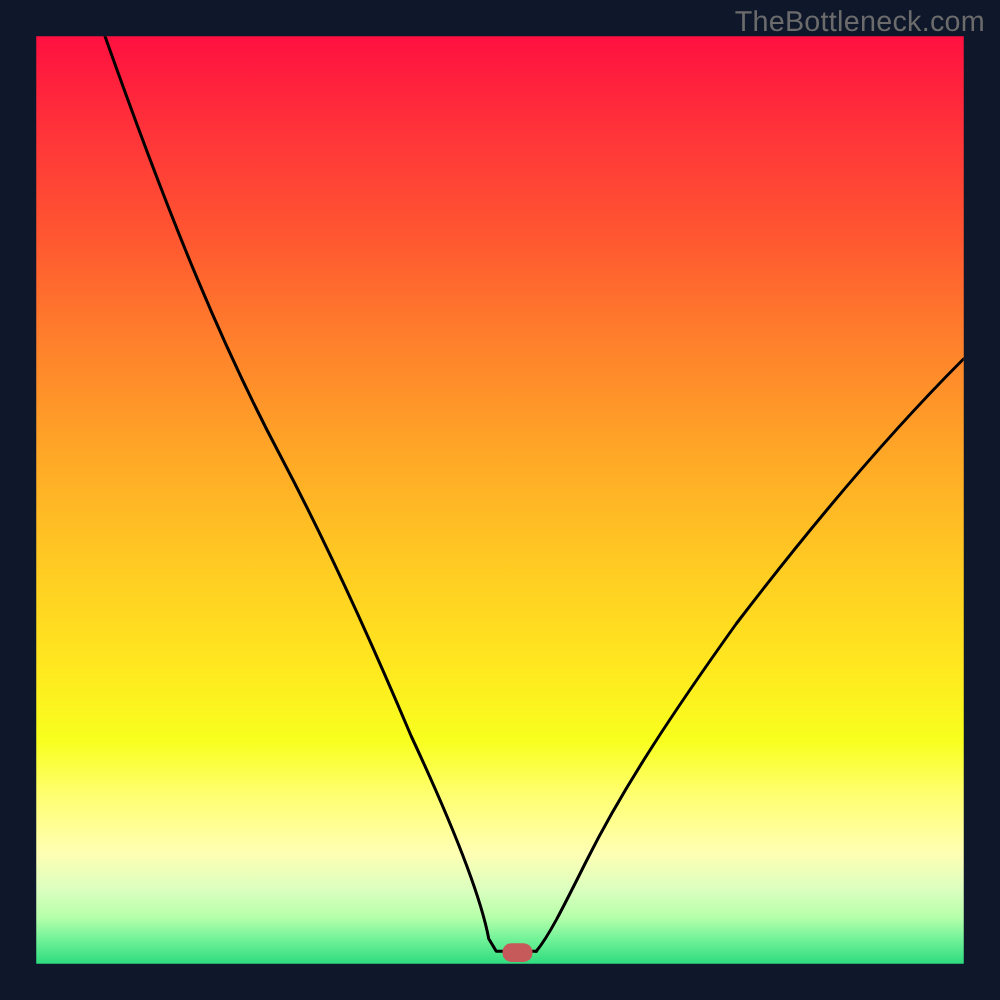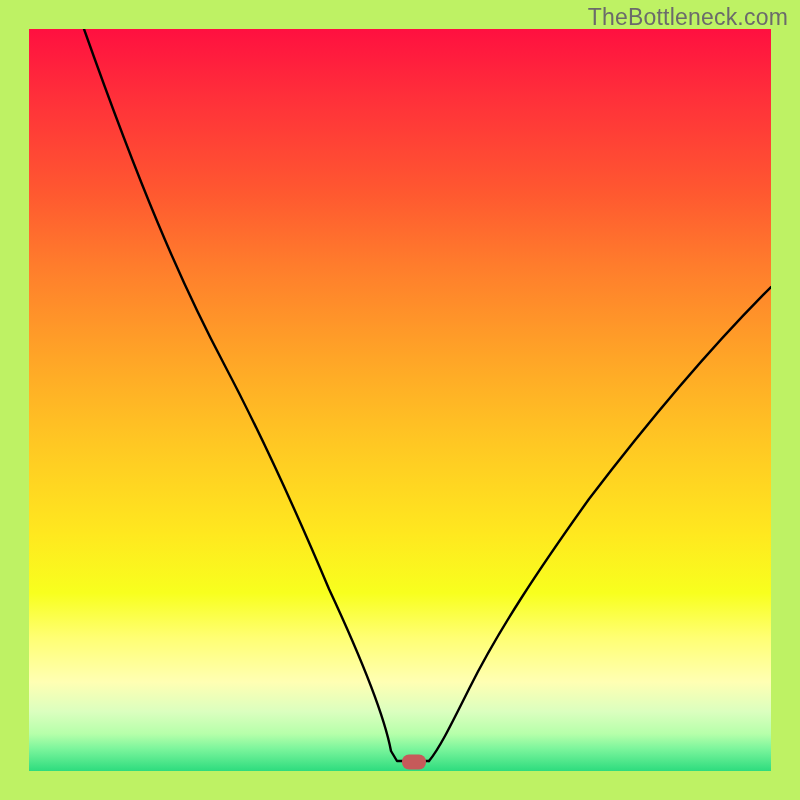--- a/index.html
+++ b/index.html
@@ -8,21 +8,21 @@
     width: 800px;
     height: 800px;
     background: #000;
     overflow: hidden;
     font-family: Arial, Helvetica, sans-serif;
   }
   .frame {
     position: relative;
     width: 800px;
     height: 800px;
-    background: #bef264;
+    background: #0f172a;
   }
   .watermark {
     position: absolute;
     top: 4px;
     right: 12px;
     color: #6b6b6b;
     font-size: 23px;
     font-weight: 500;
     letter-spacing: 0.2px;
     z-index: 10;

